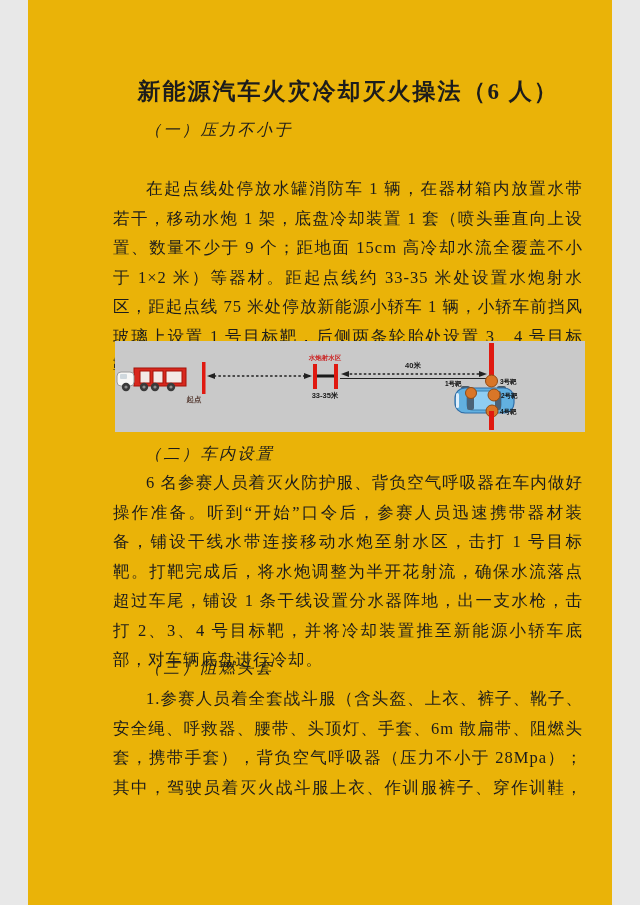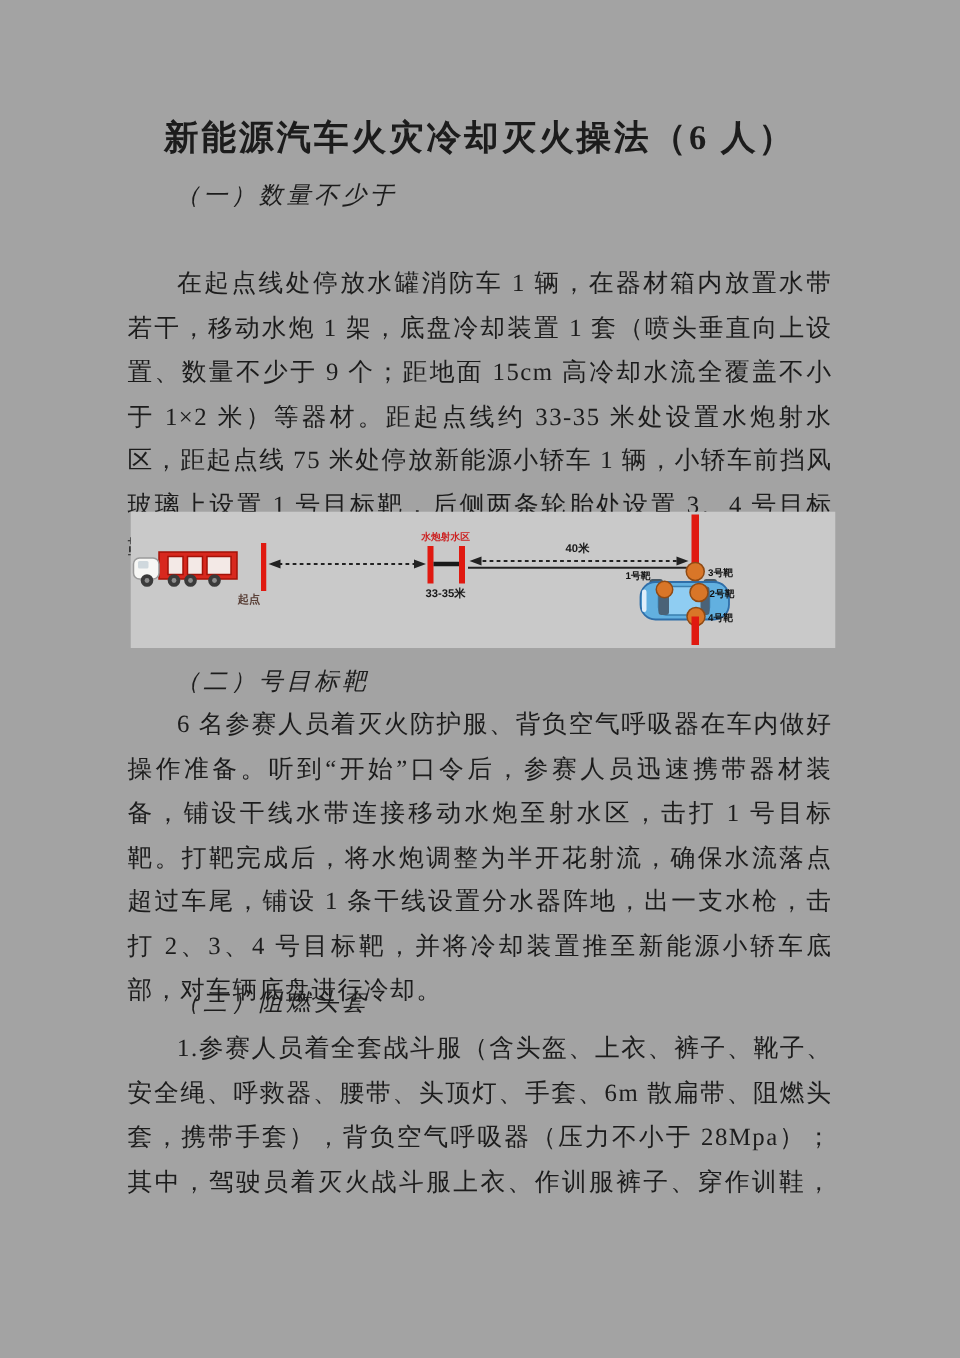--- a/index.html
+++ b/index.html
@@ -1,18 +1,18 @@
 <!DOCTYPE html>
 <html><head>
 <meta charset="utf-8">
 <style>
   html,body { margin:0; padding:0; background:#e8e8e8; }
   .page {
-    position:relative; width:640px; height:905px; margin:0 auto;
-    background:#a3a3a3; overflow:hidden;
+    position:relative; width:584px; height:905px; margin:0 auto;
+    background:#eab308; overflow:hidden;
     font-family:"Liberation Serif","DejaVu Serif",serif; color:#1c1c1c;
   }
   .doc-title {
     position:absolute; top:76px; left:0; width:640px; margin:0;
     text-align:center; font-size:23px; font-weight:bold; letter-spacing:2px;
   }
   .sec-heading {
     position:absolute; left:85px; width:470px; margin:0;
     font-size:16px; font-weight:normal; letter-spacing:2.5px;
     font-style:italic;
@@ -38,21 +38,21 @@
   }
   svg text { font-family:"Liberation Sans","DejaVu Sans",sans-serif; }
 </style>
 </head>
 <body>
 
 <div class="page">
 
   <h1 class="doc-title">新能源汽车火灾冷却灭火操法（6 人）</h1>
 
-  <div class="sec-heading h1">（一）数量不少于</div>
+  <div class="sec-heading h1">（一）压力不小于</div>
   <p class="body-para p1">在起点线处停放水罐消防车 1 辆，在器材箱内放置水带若干，移动水炮 1 架，底盘冷却装置 1 套（喷头垂直向上设置、数量不少于 9 个；距地面 15cm 高冷却水流全覆盖不小于 1×2 米）等器材。距起点线约 33-35 米处设置水炮射水区，距起点线 75 米处停放新能源小轿车 1 辆，小轿车前挡风玻璃上设置 1 号目标靶，后侧两条轮胎处设置 3、4 号目标靶，车内设置 2 号目标靶。</p>
 
   <div class="diagram-wrap">
     <svg width="470" height="91" viewBox="0 0 470 91">
 
       <rect x="0" y="0" width="470" height="91" fill="#c9c9c9"></rect>
 
       <g>
         <rect x="19" y="27" width="52" height="18" fill="#d8281e" stroke="#a31208" stroke-width="1"></rect>
         <rect x="25" y="30" width="10" height="12" fill="#f3e9e6" stroke="#a31208" stroke-width="1"></rect>
@@ -114,20 +114,20 @@
 
       <circle cx="379" cy="54" r="6" fill="#d97628" stroke="#8f4a14" stroke-width="1"></circle>
       <text x="386" y="57" font-size="6.5" fill="#111" font-weight="bold">2号靶</text>
 
       <circle cx="377" cy="70" r="6" fill="#d97628" stroke="#8f4a14" stroke-width="1"></circle>
       <text x="385" y="73" font-size="6.5" fill="#111" font-weight="bold">4号靶</text>
       <rect x="374" y="70" width="5" height="19" fill="#e01910"></rect>
     </svg>
   </div>
 
-  <div class="sec-heading h2">（二）号目标靶</div>
+  <div class="sec-heading h2">（二）车内设置</div>
   <p class="body-para p2">6 名参赛人员着灭火防护服、背负空气呼吸器在车内做好操作准备。听到“开始”口令后，参赛人员迅速携带器材装备，铺设干线水带连接移动水炮至射水区，击打 1 号目标靶。打靶完成后，将水炮调整为半开花射流，确保水流落点超过车尾，铺设 1 条干线设置分水器阵地，出一支水枪，击打 2、3、4 号目标靶，并将冷却装置推至新能源小轿车底部，对车辆底盘进行冷却。</p>
 
   <div class="sec-heading h3">（三）阻燃头套</div>
   <p class="body-para p3">1.参赛人员着全套战斗服（含头盔、上衣、裤子、靴子、安全绳、呼救器、腰带、头顶灯、手套、6m 散扁带、阻燃头套，携带手套），背负空气呼吸器（压力不小于 28Mpa）；其中，驾驶员着灭火战斗服上衣、作训服裤子、穿作训鞋，戴消防头</p>
 
 
 </div>
 
 </body></html>

